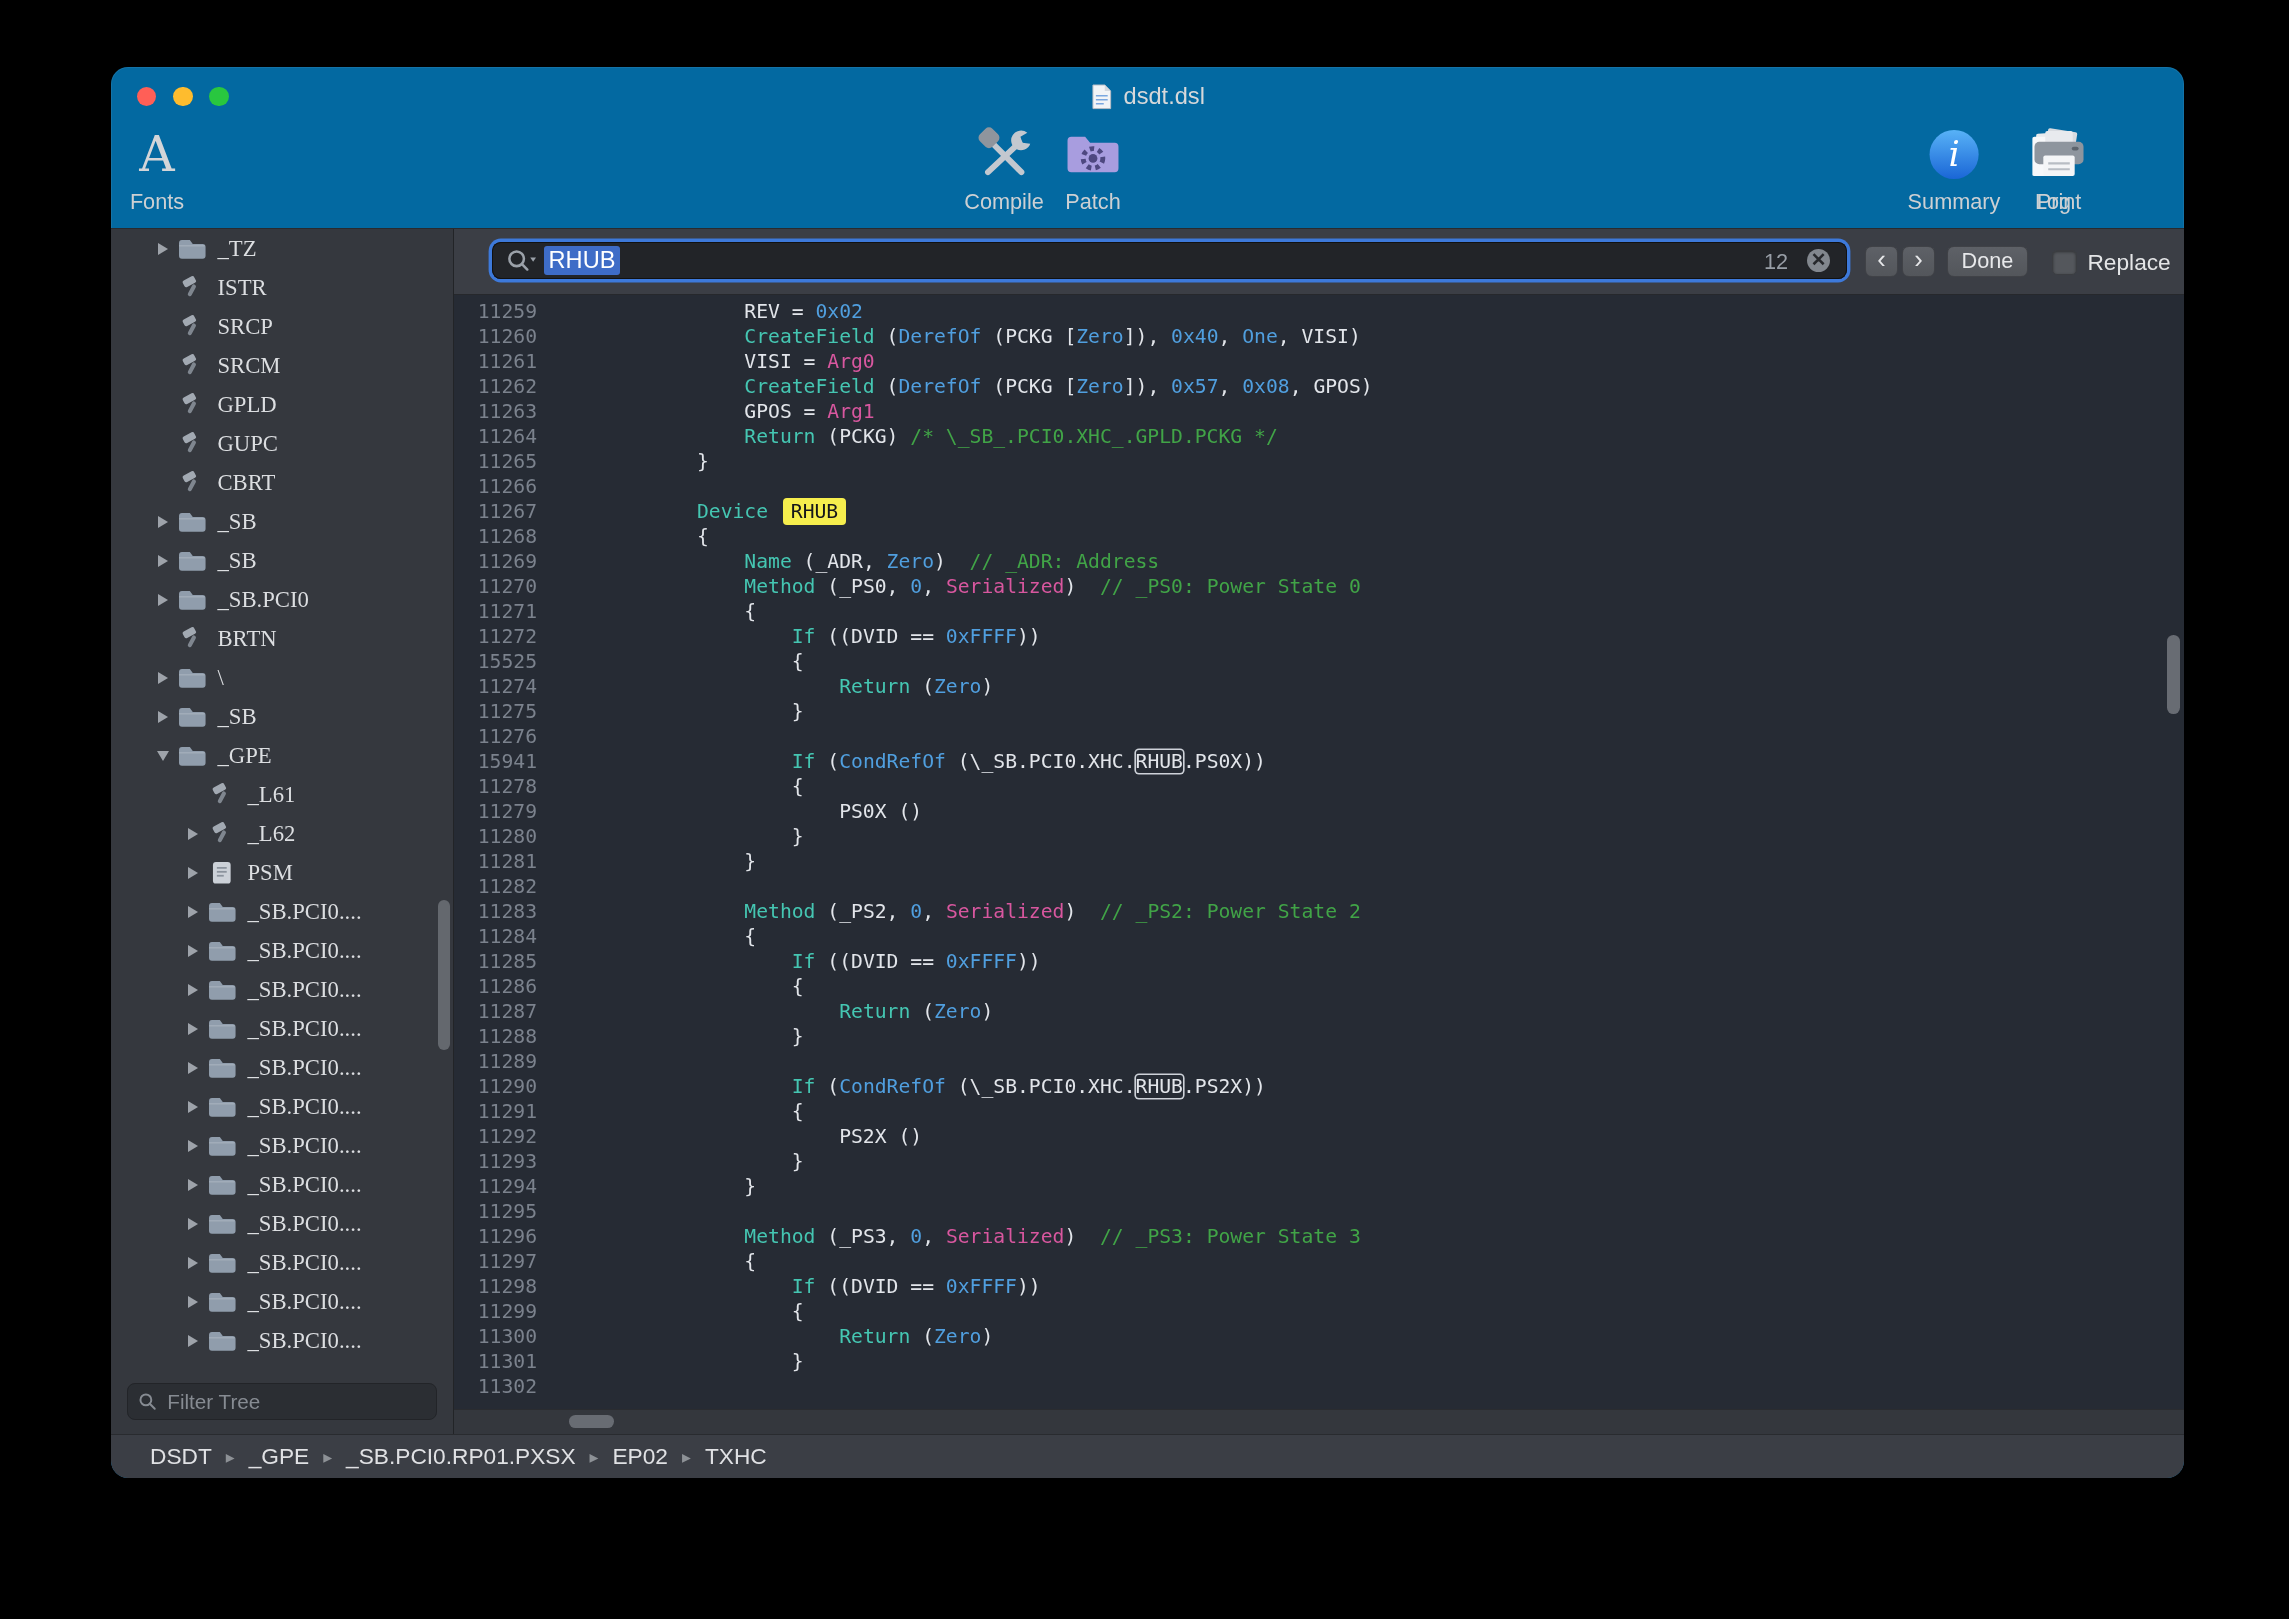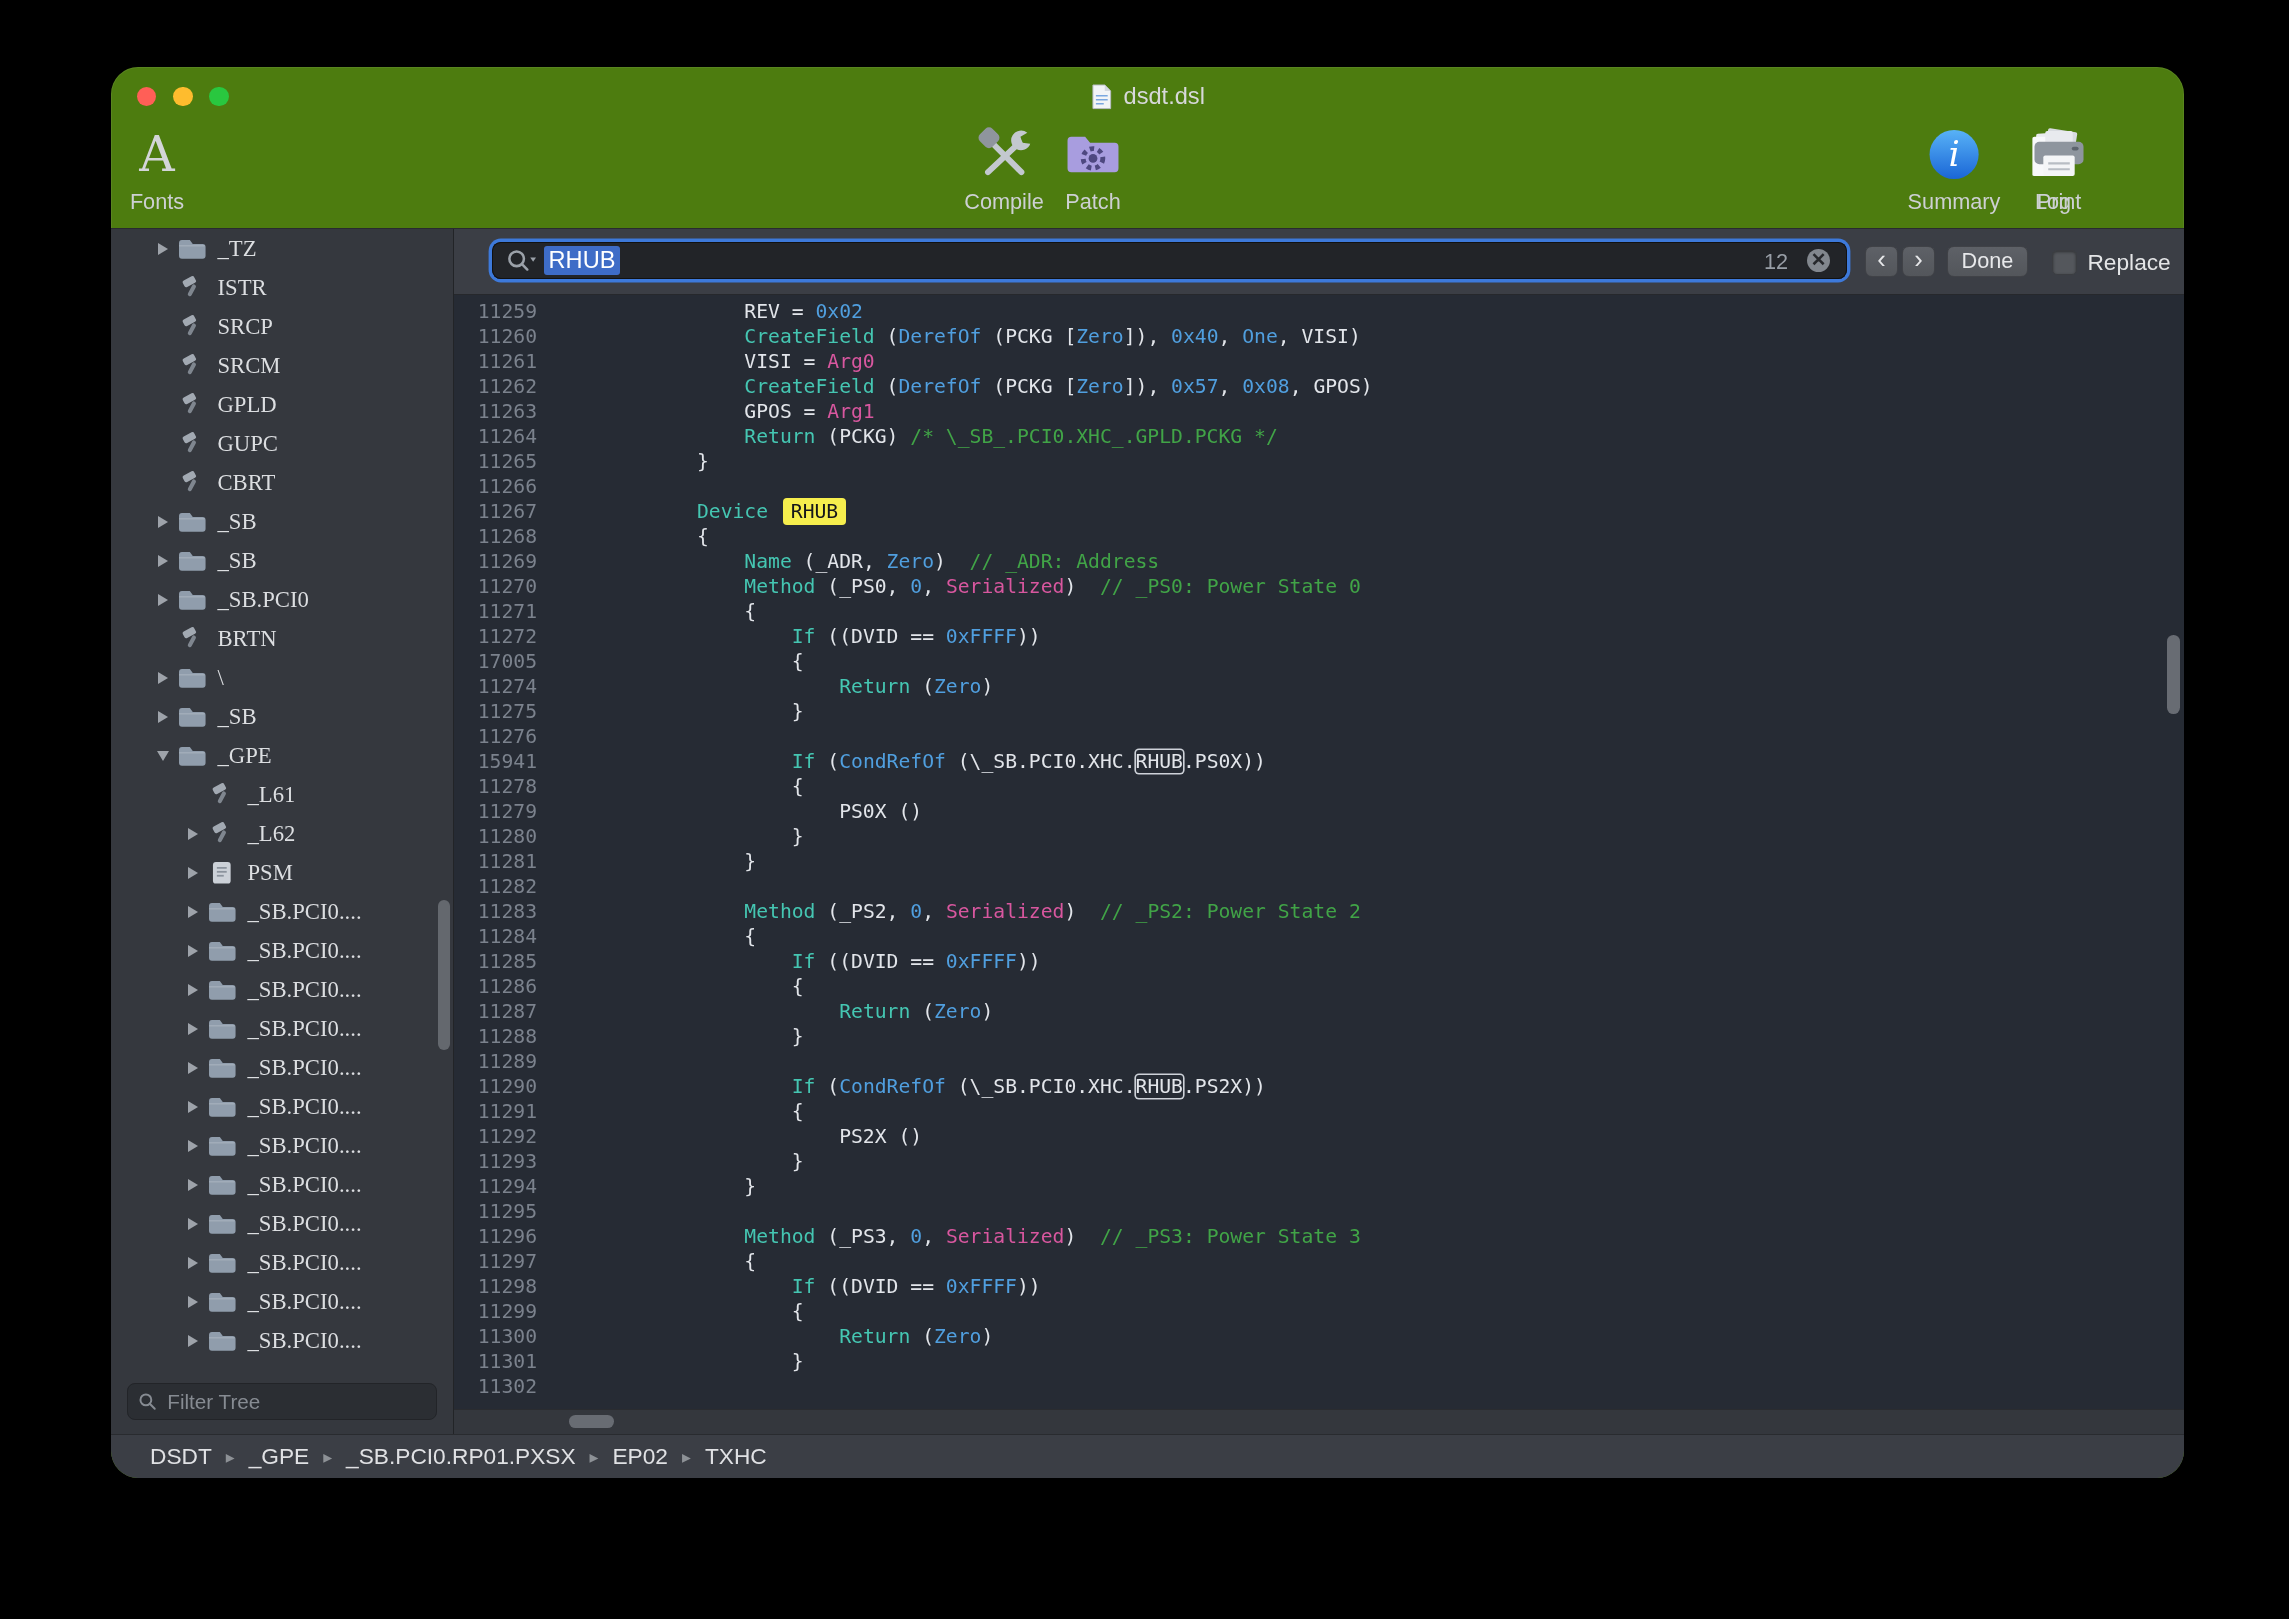--- a/index.html
+++ b/index.html
@@ -1,21 +1,21 @@
 <!DOCTYPE html>
 <html><head>
 <meta charset="utf-8">
 <style>
   html,body{margin:0;padding:0;background:#000;}
   body{width:2289px;height:1619px;position:relative;overflow:hidden;
        font-family:"Liberation Sans",sans-serif;-webkit-font-smoothing:antialiased;}
 
   
   .window{position:absolute;left:111px;top:67px;width:2073px;height:1411px;
-    background:#4d7c0f;border-radius:27px;overflow:hidden;
+    background:#0369a1;border-radius:17px;overflow:hidden;
     box-shadow:0 49px 118px rgba(0,0,0,.9),0 0 0 1px rgba(0,0,0,.75),inset 0 0 0 1px rgba(255,255,255,.07);
     display:flex;flex-direction:column;}
 
   
   .titlebar{height:51px;flex:0 0 auto;position:relative;display:flex;align-items:center;justify-content:center;}
   .lights{position:absolute;left:25.6px;top:19.7px;display:flex;gap:16.7px;}
   .light{width:19.7px;height:19.7px;border-radius:50%;}
   .title{display:flex;align-items:center;gap:9.9px;color:#d7d8da;font-size:23.6px;padding-top:7.9px;}
 
   
@@ -590,21 +590,21 @@
             <div class="code-line"><span class="gutter">11263</span><span class="code"><span class="tk-p">                GPOS = </span><span class="tk-a">Arg1</span></span></div>
             <div class="code-line"><span class="gutter">11264</span><span class="code"><span class="tk-p">                </span><span class="tk-k">Return</span><span class="tk-p"> (PCKG) </span><span class="tk-c">/* \_SB_.PCI0.XHC_.GPLD.PCKG */</span></span></div>
             <div class="code-line"><span class="gutter">11265</span><span class="code"><span class="tk-p">            }</span></span></div>
             <div class="code-line"><span class="gutter">11266</span><span class="code"></span></div>
             <div class="code-line"><span class="gutter">11267</span><span class="code"><span class="tk-p">            </span><span class="tk-k">Device</span><span class="tk-p"> </span><span class="tk-hl">RHUB</span></span></div>
             <div class="code-line"><span class="gutter">11268</span><span class="code"><span class="tk-p">            {</span></span></div>
             <div class="code-line"><span class="gutter">11269</span><span class="code"><span class="tk-p">                </span><span class="tk-k">Name</span><span class="tk-p"> (_ADR, </span><span class="tk-n">Zero</span><span class="tk-p">)  </span><span class="tk-c">// _ADR: Address</span></span></div>
             <div class="code-line"><span class="gutter">11270</span><span class="code"><span class="tk-p">                </span><span class="tk-k">Method</span><span class="tk-p"> (_PS0, </span><span class="tk-n">0</span><span class="tk-p">, </span><span class="tk-a">Serialized</span><span class="tk-p">)  </span><span class="tk-c">// _PS0: Power State 0</span></span></div>
             <div class="code-line"><span class="gutter">11271</span><span class="code"><span class="tk-p">                {</span></span></div>
             <div class="code-line"><span class="gutter">11272</span><span class="code"><span class="tk-p">                    </span><span class="tk-k">If</span><span class="tk-p"> ((DVID == </span><span class="tk-n">0xFFFF</span><span class="tk-p">))</span></span></div>
-            <div class="code-line"><span class="gutter">17005</span><span class="code"><span class="tk-p">                    {</span></span></div>
+            <div class="code-line"><span class="gutter">15525</span><span class="code"><span class="tk-p">                    {</span></span></div>
             <div class="code-line"><span class="gutter">11274</span><span class="code"><span class="tk-p">                        </span><span class="tk-k">Return</span><span class="tk-p"> (</span><span class="tk-n">Zero</span><span class="tk-p">)</span></span></div>
             <div class="code-line"><span class="gutter">11275</span><span class="code"><span class="tk-p">                    }</span></span></div>
             <div class="code-line"><span class="gutter">11276</span><span class="code"></span></div>
             <div class="code-line"><span class="gutter">15941</span><span class="code"><span class="tk-p">                    </span><span class="tk-k">If</span><span class="tk-p"> (</span><span class="tk-n">CondRefOf</span><span class="tk-p"> (\_SB.PCI0.XHC.</span><span class="tk-bx">RHUB</span><span class="tk-p">.PS0X))</span></span></div>
             <div class="code-line"><span class="gutter">11278</span><span class="code"><span class="tk-p">                    {</span></span></div>
             <div class="code-line"><span class="gutter">11279</span><span class="code"><span class="tk-p">                        PS0X ()</span></span></div>
             <div class="code-line"><span class="gutter">11280</span><span class="code"><span class="tk-p">                    }</span></span></div>
             <div class="code-line"><span class="gutter">11281</span><span class="code"><span class="tk-p">                }</span></span></div>
             <div class="code-line"><span class="gutter">11282</span><span class="code"></span></div>
             <div class="code-line"><span class="gutter">11283</span><span class="code"><span class="tk-p">                </span><span class="tk-k">Method</span><span class="tk-p"> (_PS2, </span><span class="tk-n">0</span><span class="tk-p">, </span><span class="tk-a">Serialized</span><span class="tk-p">)  </span><span class="tk-c">// _PS2: Power State 2</span></span></div>

